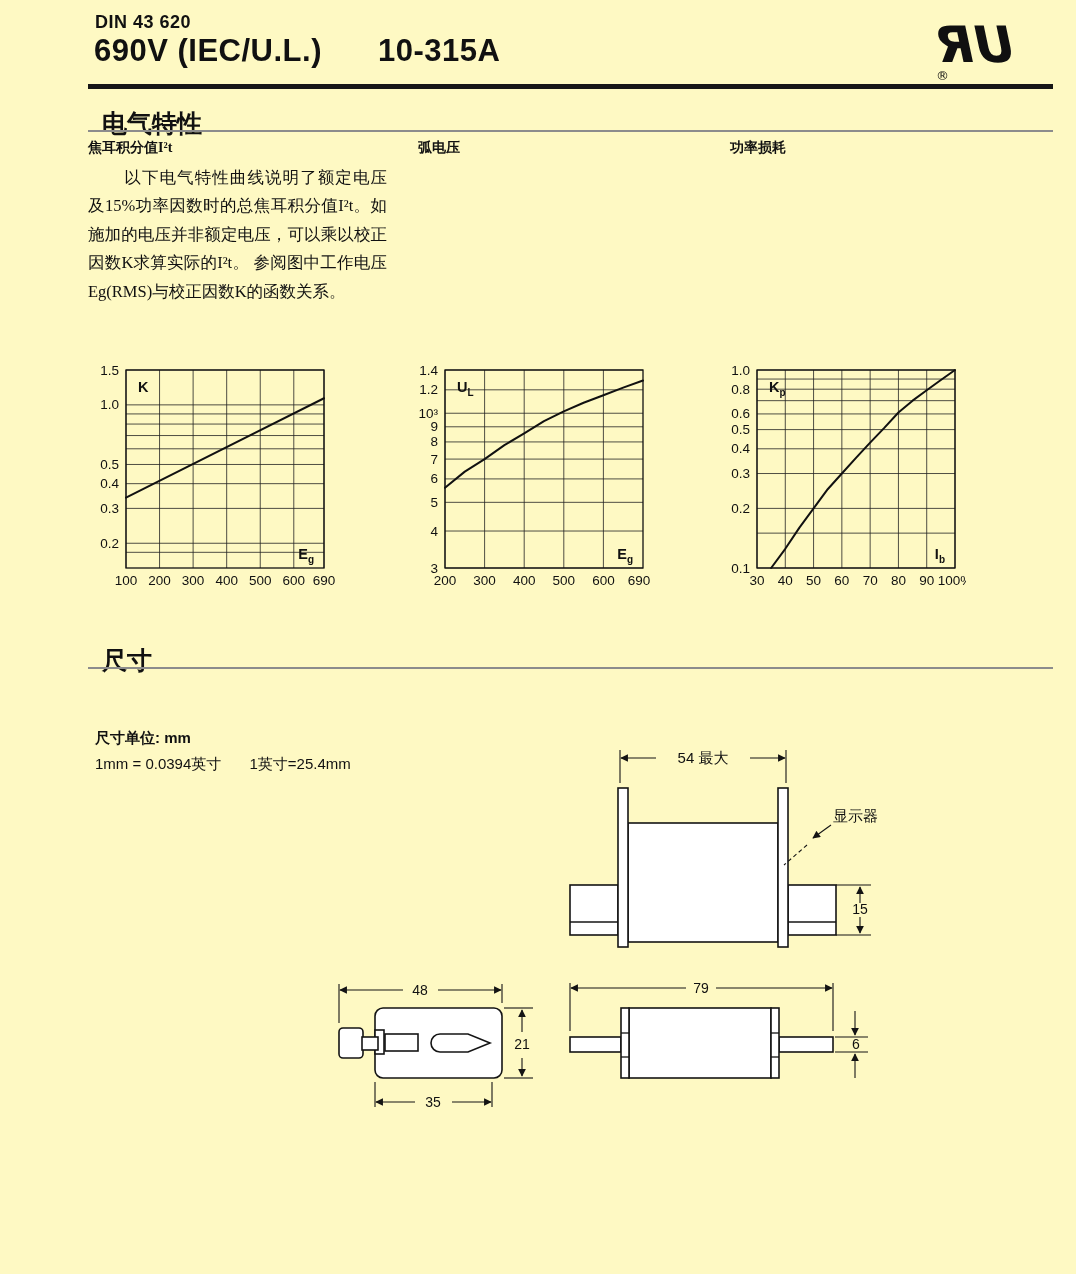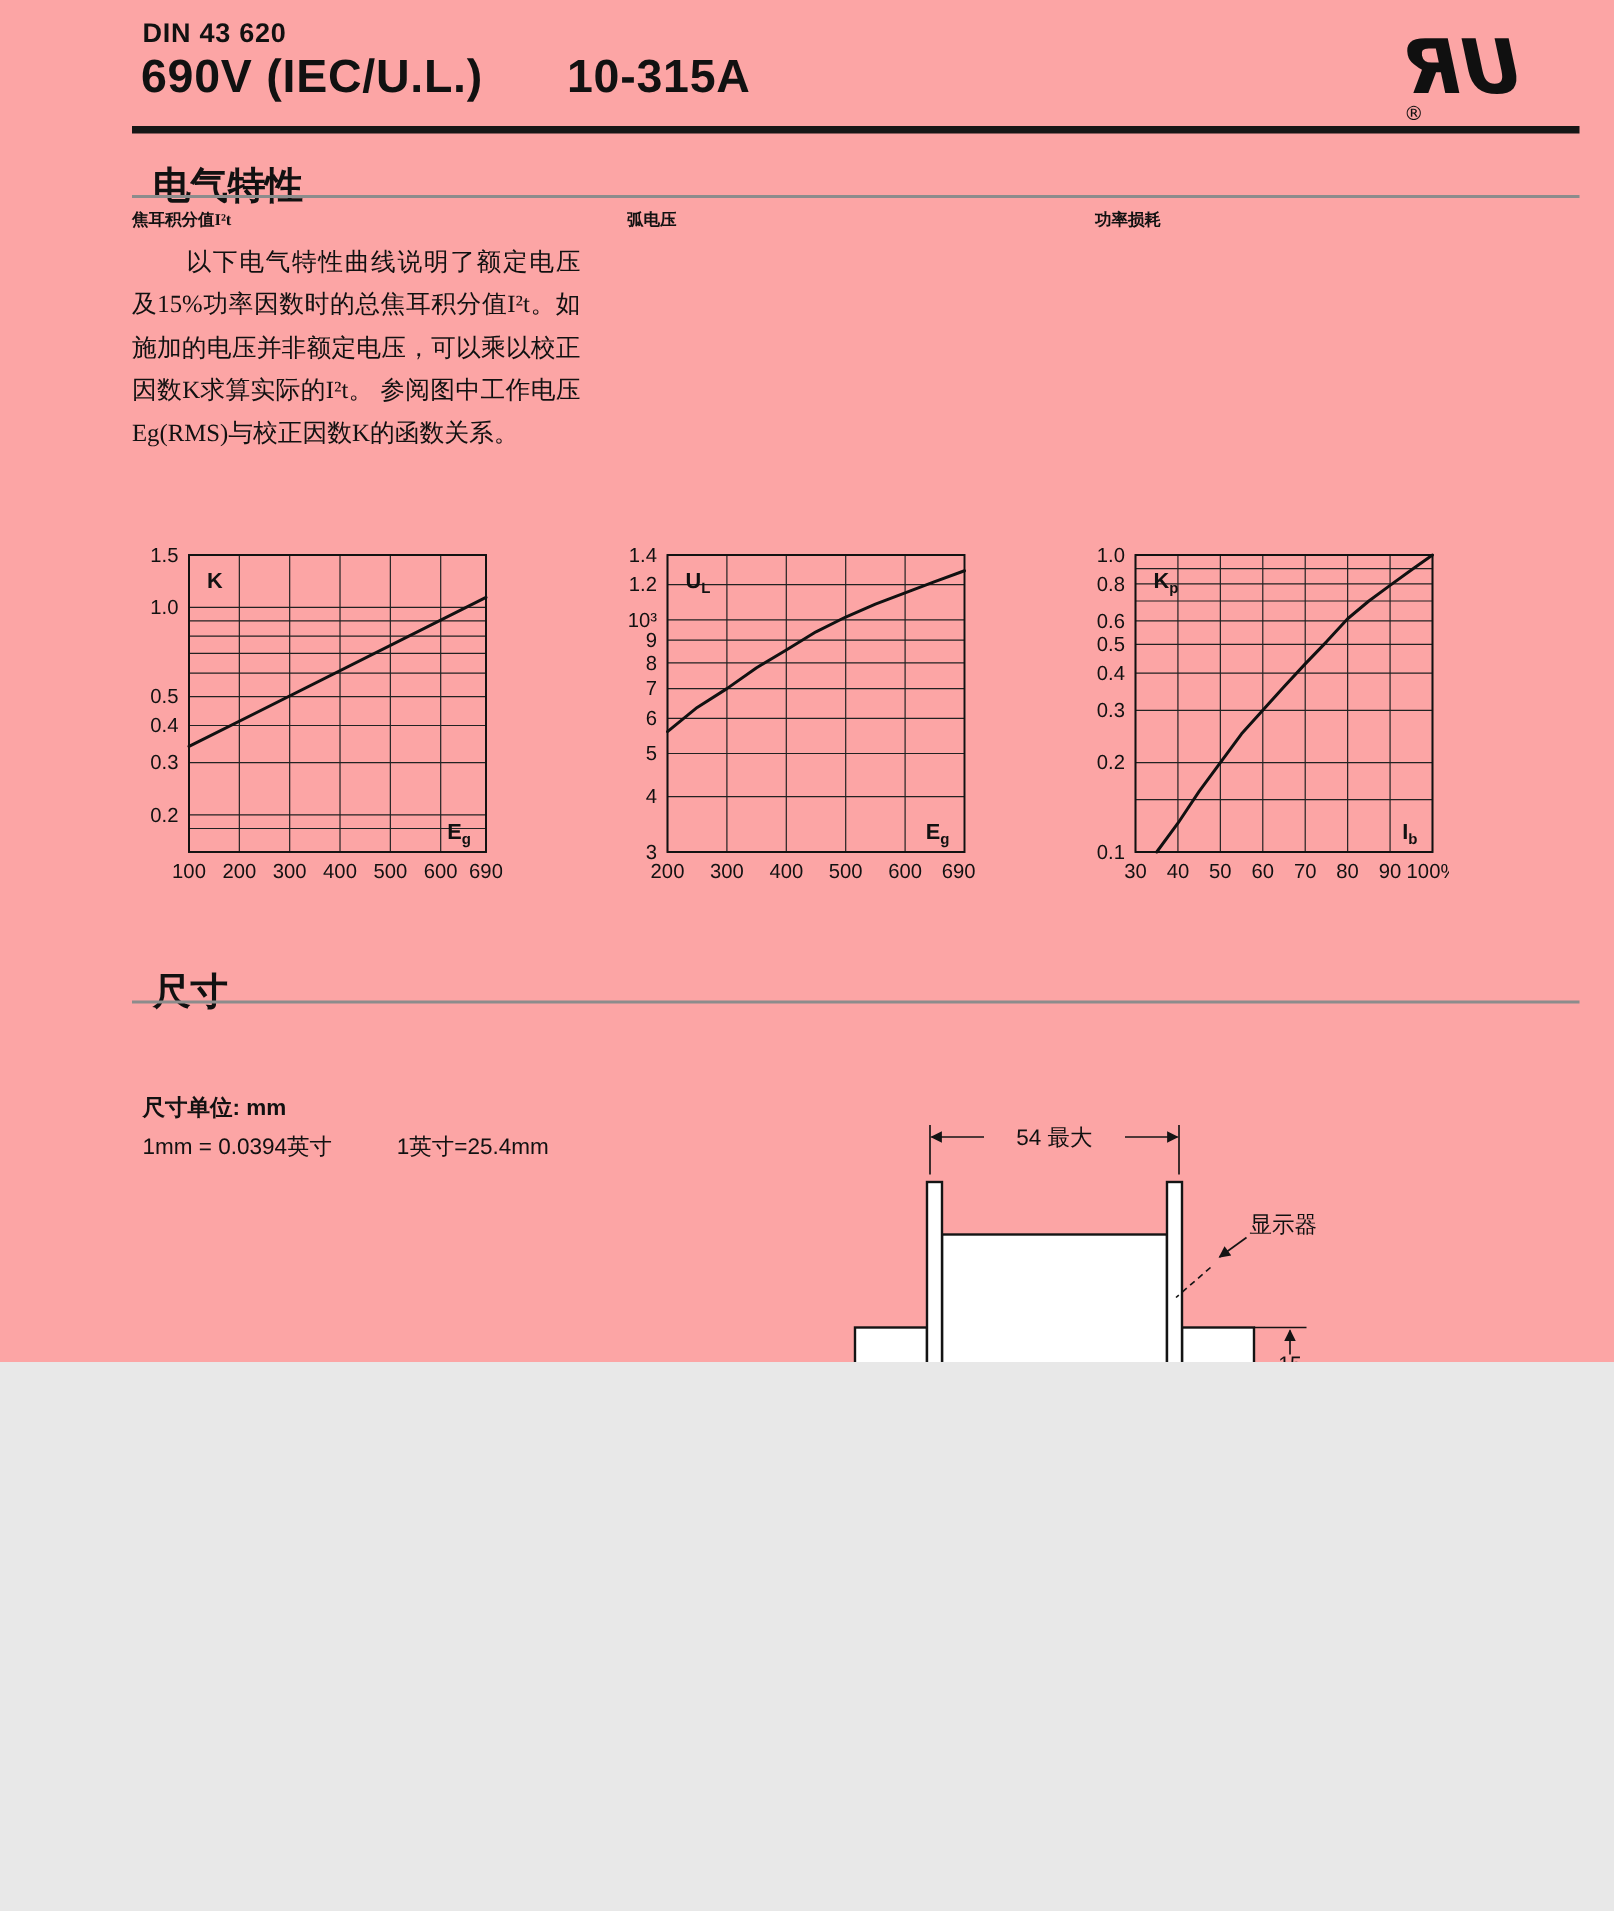--- a/index.html
+++ b/index.html
@@ -1,38 +1,38 @@
 <!DOCTYPE html>
 <html><head>
 <meta charset="utf-8">
 <style>
   html,body{margin:0;padding:0;background:#e8e8e8;}
-  .page{position:relative;width:1076px;height:908px;background:#fca5a5;color:#111;
+  .page{position:relative;width:1076px;height:1274px;background:#fef9c3;color:#111;
         font-family:"Liberation Serif","DejaVu Serif",serif;overflow:hidden;margin:0 auto;}
   .hdr-din{position:absolute;left:95px;top:12px;font:700 18px "Liberation Sans",sans-serif;letter-spacing:.5px;}
   .hdr-title{position:absolute;left:94px;top:33px;font:700 31px "Liberation Sans",sans-serif;letter-spacing:.5px;}
   .hdr-title .amps{margin-left:56px;}
   .ul-logo{position:absolute;left:922px;top:10px;width:104px;height:74px;}
   .ul-mark{font-family:"DejaVu Sans",sans-serif;font-weight:700;font-size:50px;fill:#101010;}
   .ul-reg{font-family:"DejaVu Sans",sans-serif;font-size:13px;fill:#101010;}
   .rule-thick{position:absolute;left:88px;top:84px;width:965px;height:5px;background:#161616;}
   .sec{position:absolute;left:88px;margin:14px;font-size:25px;font-weight:700;}
   .rule-thin{position:absolute;left:88px;width:965px;height:2px;background:#8c8c8c;}
   .col{position:absolute;top:139px;width:299px;}
-  .col h3{margin:0 0 7px;font-size:11px;}
+  .col h3{margin:0 0 7px;font-size:14px;}
   .col p{margin:0;font-size:16.5px;line-height:1.72;text-align:justify;text-indent:2.2em;}
   .chart{position:absolute;width:253px;height:233px;}
   .tick{font:13.5px "Liberation Sans",sans-serif;fill:#111;}
   .axlab{font:700 14.5px "Liberation Sans",sans-serif;fill:#111;}
   .din-type{position:absolute;left:89px;top:678px;font-size:19.5px;letter-spacing:1px;}
   .u{text-decoration:underline;}
   .units{position:absolute;left:95px;top:729px;font-family:"Liberation Sans",sans-serif;}
   .units-label{font-size:15px;font-weight:700;}
   .conv{font-size:15px;margin-top:7px;}
-  .conv span + span{margin-left:39px;}
+  .conv span + span{margin-left:24px;}
   .drawings{position:absolute;left:300px;top:735px;width:700px;height:395px;}
   .sh{fill:#fff;stroke:#141414;stroke-width:1.6;}
   .dim{stroke:#141414;stroke-width:1.1;fill:none;}
   .dimtxt{font:14px "Liberation Sans",sans-serif;fill:#111;}
   .dimtxt-lg{font:15px "Liberation Sans",sans-serif;fill:#111;}
 </style>
 </head>
 <body>
 
 <div class="page">

